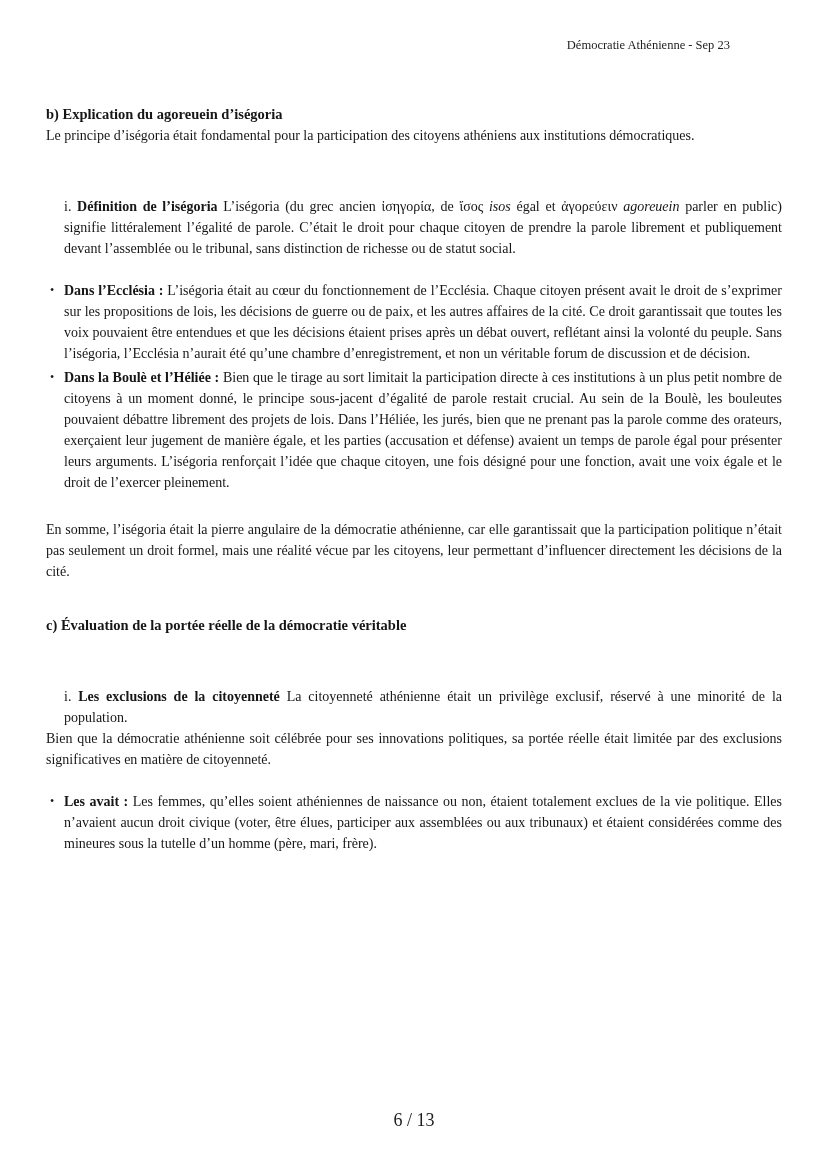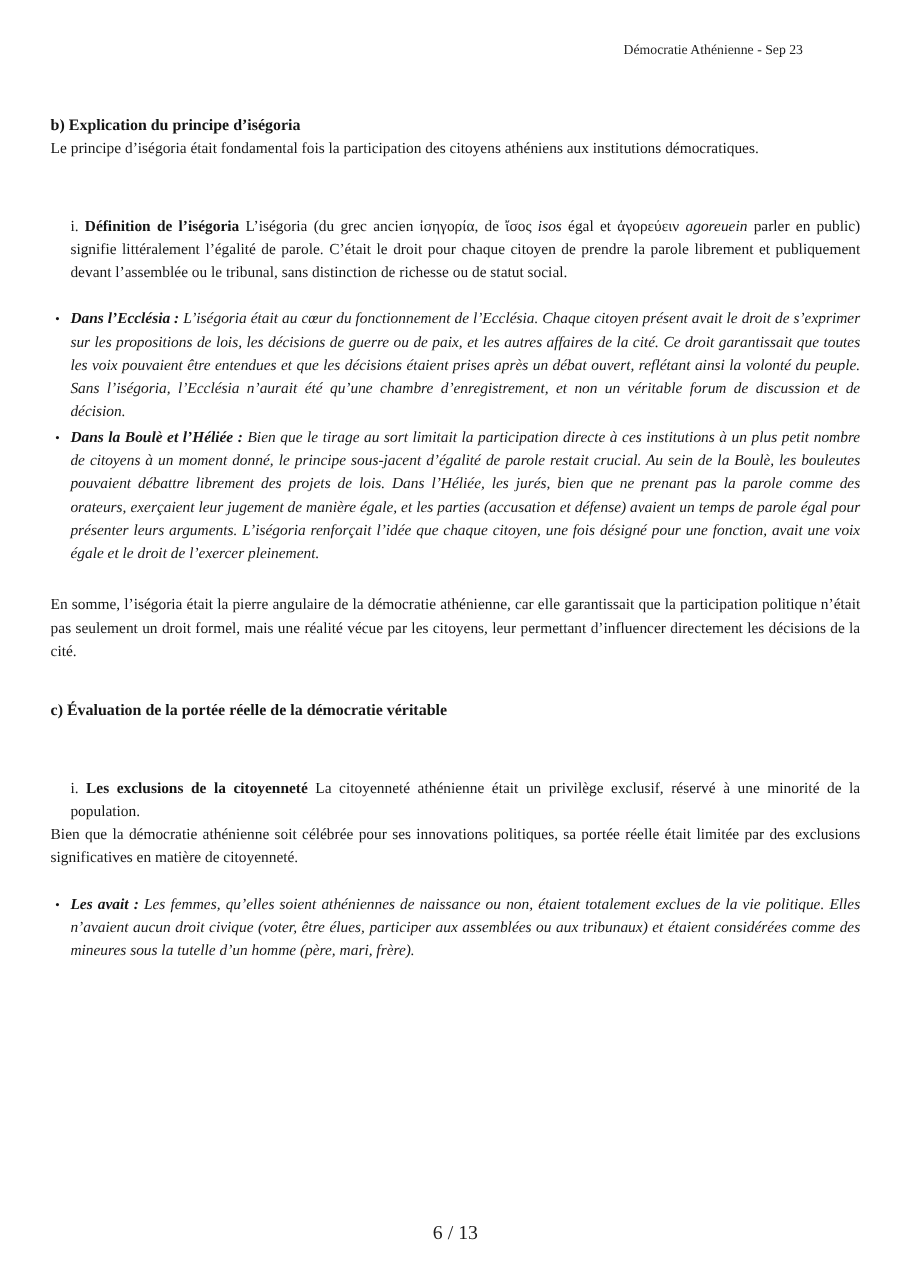--- a/index.html
+++ b/index.html
@@ -46,21 +46,20 @@
     margin-left: 18px;
   }
   .mt-def   { margin-top: 50px; }
   .mt-imp   { margin-top: 55px; }
   .mt-concl { margin-top: 26px; }
   .mt-section { margin-top: 33px; }
   .bullet-list {
     list-style: none;
     margin: 21px 0 0 0;
     padding: 0;
-    font-style: italic;
   }
   .bullet-item {
     position: relative;
     padding-left: 18px;
     text-align: justify;
   }
   .bullet-item + .bullet-item {
     margin-top: 3px;
   }
   .bullet-item::before {
@@ -86,22 +85,22 @@
 <body>
 
 <div class="page">
 
   <header class="doc-header">
     <span>Démocratie Athénienne - Sep 23</span>
   </header>
 
   <main class="doc-body">
 
-    <p class="heading">b) Explication du principe d’iségoria</p>
-    <p class="para">Le principe d’iségoria était fondamental fois la participation des citoyens athéniens aux institutions démocratiques.</p>
+    <p class="heading">b) Explication du agoreuein d’iségoria</p>
+    <p class="para">Le principe d’iségoria était fondamental pour la participation des citoyens athéniens aux institutions démocratiques.</p>
 
     <p class="para indent mt-def"><span>i. </span><b>Définition de l’iségoria</b><span> L’iségoria (du grec ancien ἰσηγορία, de ἴσος </span><i>isos</i><span> égal et ἀγορεύειν </span><i>agoreuein</i><span> parler en public) signifie littéralement l’égalité de parole. C’était le droit pour chaque citoyen de prendre la parole librement et publiquement devant l’assemblée ou le tribunal, sans distinction de richesse ou de statut social.</span></p>
 
 
     <ul class="bullet-list">
       <li class="bullet-item"><b>Dans l’Ecclésia :</b><span> L’iségoria était au cœur du fonctionnement de l’Ecclésia. Chaque citoyen présent avait le droit de s’exprimer sur les propositions de lois, les décisions de guerre ou de paix, et les autres affaires de la cité. Ce droit garantissait que toutes les voix pouvaient être entendues et que les décisions étaient prises après un débat ouvert, reflétant ainsi la volonté du peuple. Sans l’iségoria, l’Ecclésia n’aurait été qu’une chambre d’enregistrement, et non un véritable forum de discussion et de décision.</span></li>
       <li class="bullet-item"><b>Dans la Boulè et l’Héliée :</b><span> Bien que le tirage au sort limitait la participation directe à ces institutions à un plus petit nombre de citoyens à un moment donné, le principe sous-jacent d’égalité de parole restait crucial. Au sein de la Boulè, les bouleutes pouvaient débattre librement des projets de lois. Dans l’Héliée, les jurés, bien que ne prenant pas la parole comme des orateurs, exerçaient leur jugement de manière égale, et les parties (accusation et défense) avaient un temps de parole égal pour présenter leurs arguments. L’iségoria renforçait l’idée que chaque citoyen, une fois désigné pour une fonction, avait une voix égale et le droit de l’exercer pleinement.</span></li>
     </ul>
 
     <p class="para mt-concl">En somme, l’iségoria était la pierre angulaire de la démocratie athénienne, car elle garantissait que la participation politique n’était pas seulement un droit formel, mais une réalité vécue par les citoyens, leur permettant d’influencer directement les décisions de la cité.</p>

